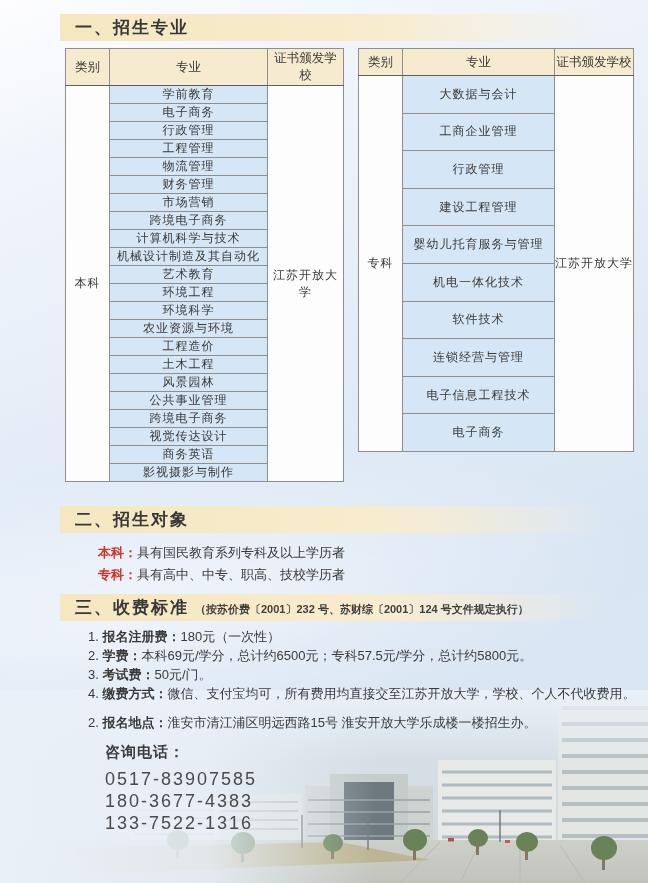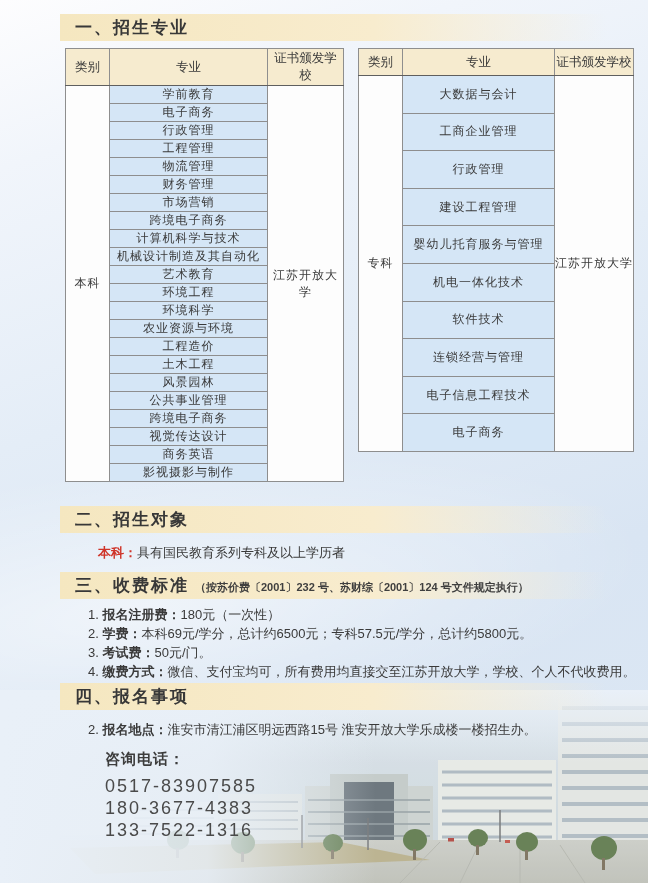--- a/index.html
+++ b/index.html
@@ -316,35 +316,33 @@
             </tr>
           </tbody>
         </table>
     </div>
 
     <div class="bar bar2">
       <span>二、招生对象</span>
     </div>
     <div class="list list-targets">
         <div class="li"><span class="lab red">本科：</span><span>具有国民教育系列专科及以上学历者</span></div>
+        <div class="li"><span class="lab red">专科：</span><span>具有高中、中专、职高、技校学历者</span></div>
       </div>
 
     <div class="bar bar3">
       <span>三、收费标准</span><span class="sub">（按苏价费〔2001〕232 号、苏财综〔2001〕124 号文件规定执行）</span>
     </div>
     <div class="list list-fees">
         <div class="li"><span class="num">1. </span><span class="lab ">报名注册费：</span><span>180元（一次性）</span></div>
         <div class="li"><span class="num">2. </span><span class="lab ">学费：</span><span>本科69元/学分，总计约6500元；专科57.5元/学分，总计约5800元。</span></div>
         <div class="li"><span class="num">3. </span><span class="lab ">考试费：</span><span>50元/门。</span></div>
         <div class="li"><span class="num">4. </span><span class="lab ">缴费方式：</span><span>微信、支付宝均可，所有费用均直接交至江苏开放大学，学校、个人不代收费用。</span></div>
       </div>
 
-    <div class="bar bar4">
-      <span>四、报名事项</span>
-    </div>
     <div class="list list-signup">
         <div class="li"><span class="num">2. </span><span class="lab ">报名地点：</span><span>淮安市清江浦区明远西路15号 淮安开放大学乐成楼一楼招生办。</span></div>
       </div>
 
     <div class="contact">
       <div class="contact-label">咨询电话：</div>
       <div>
           <div class="phone">0517-83907585</div>
           <div class="phone">180-3677-4383</div>
           <div class="phone">133-7522-1316</div>

